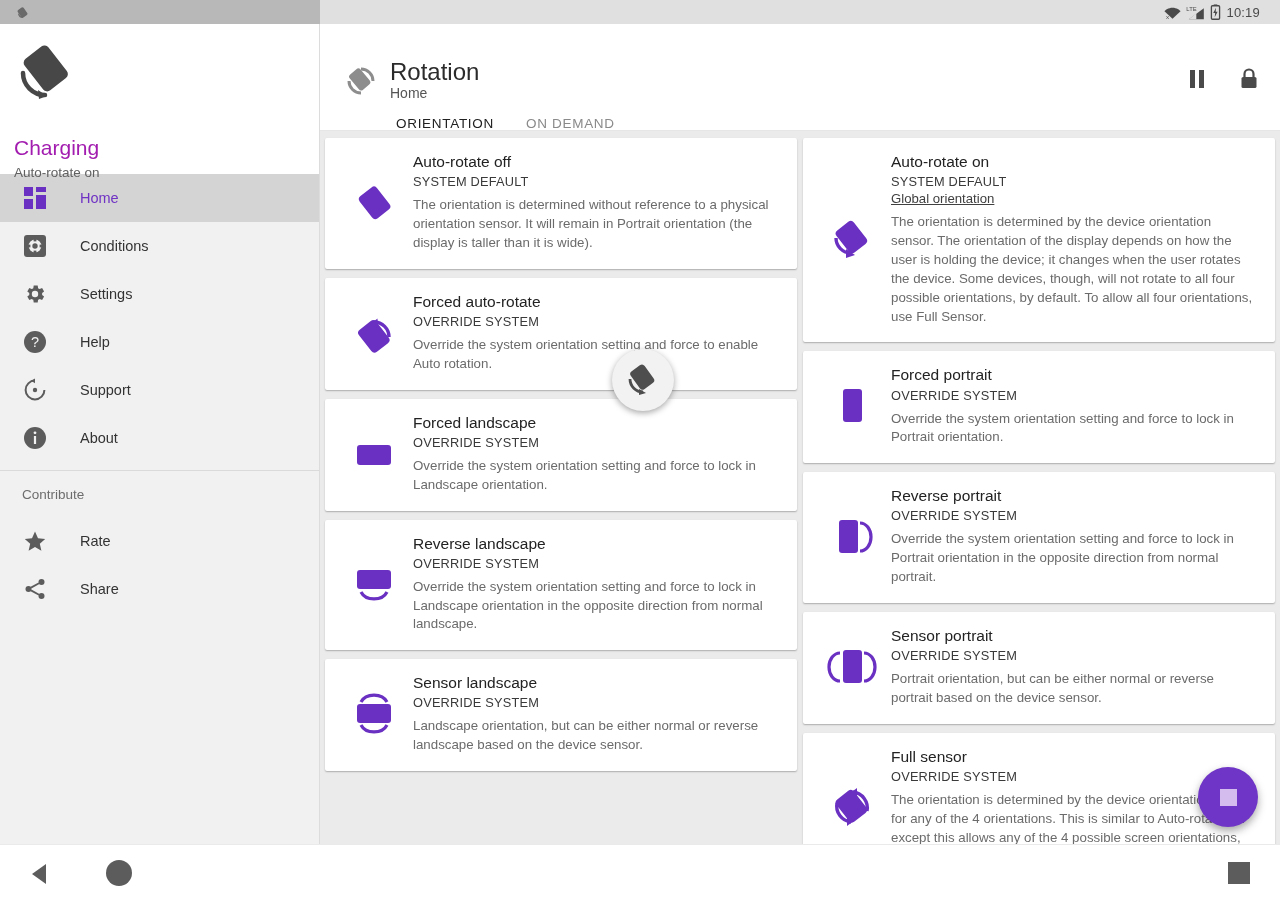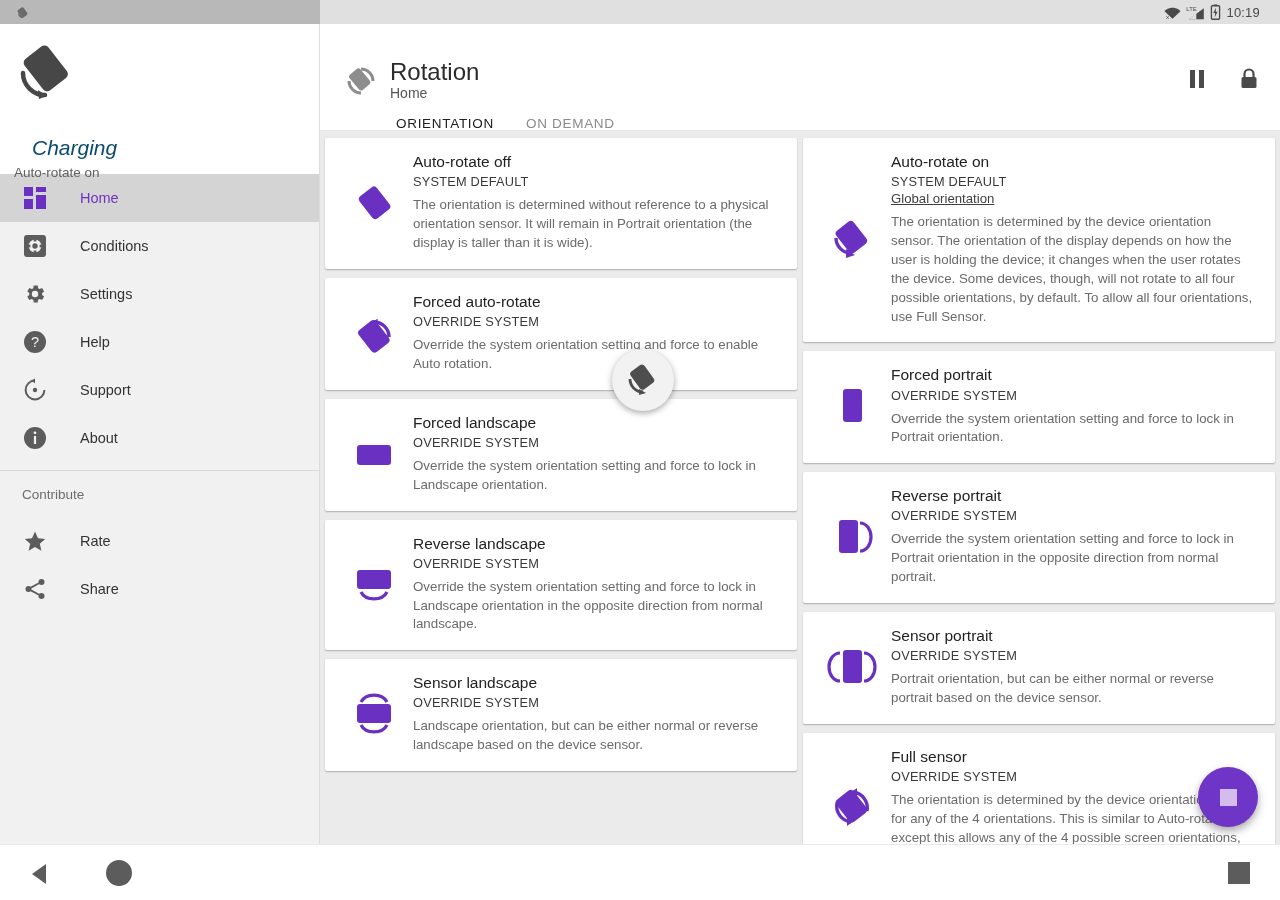--- a/index.html
+++ b/index.html
@@ -20,21 +20,21 @@
   .sb-time { font-size: 13px; color: #4a4a4a; letter-spacing: .2px; }
   .sb-icon { display: block; }
 
   
   .sidebar {
     position: absolute; top: 24px; left: 0; width: 320px; height: 820px;
     background: #f1f1f1; border-right: 1px solid #dcdcdc;
   }
   .drawer-header { height: 150px; background: #ffffff; padding: 18px 0 0 14px; position: relative; }
   .drawer-logo { width: 66px; height: 62px; }
-  .drawer-title { position: absolute; left: 32px; top: 112px; font-size: 21px; color: #0c4a6e; font-style: italic; }
+  .drawer-title { position: absolute; left: 14px; top: 112px; font-size: 21px; color: #a21caf; }
   .drawer-sub { position: absolute; left: 14px; top: 141px; font-size: 13.5px; color: #606060; }
 
   .nav-list { padding-top: 0; }
   .nav-item {
     height: 48px; display: flex; align-items: center; padding-left: 22px; cursor: pointer;
   }
   .nav-item.active { background: #d4d4d4; }
   .nav-ico { width: 26px; height: 26px; display: flex; align-items: center; justify-content: center; margin-right: 32px; }
   .nav-label { font-size: 14.5px; color: #333333; }
   .nav-item.active .nav-label { color: #7033c4; }

